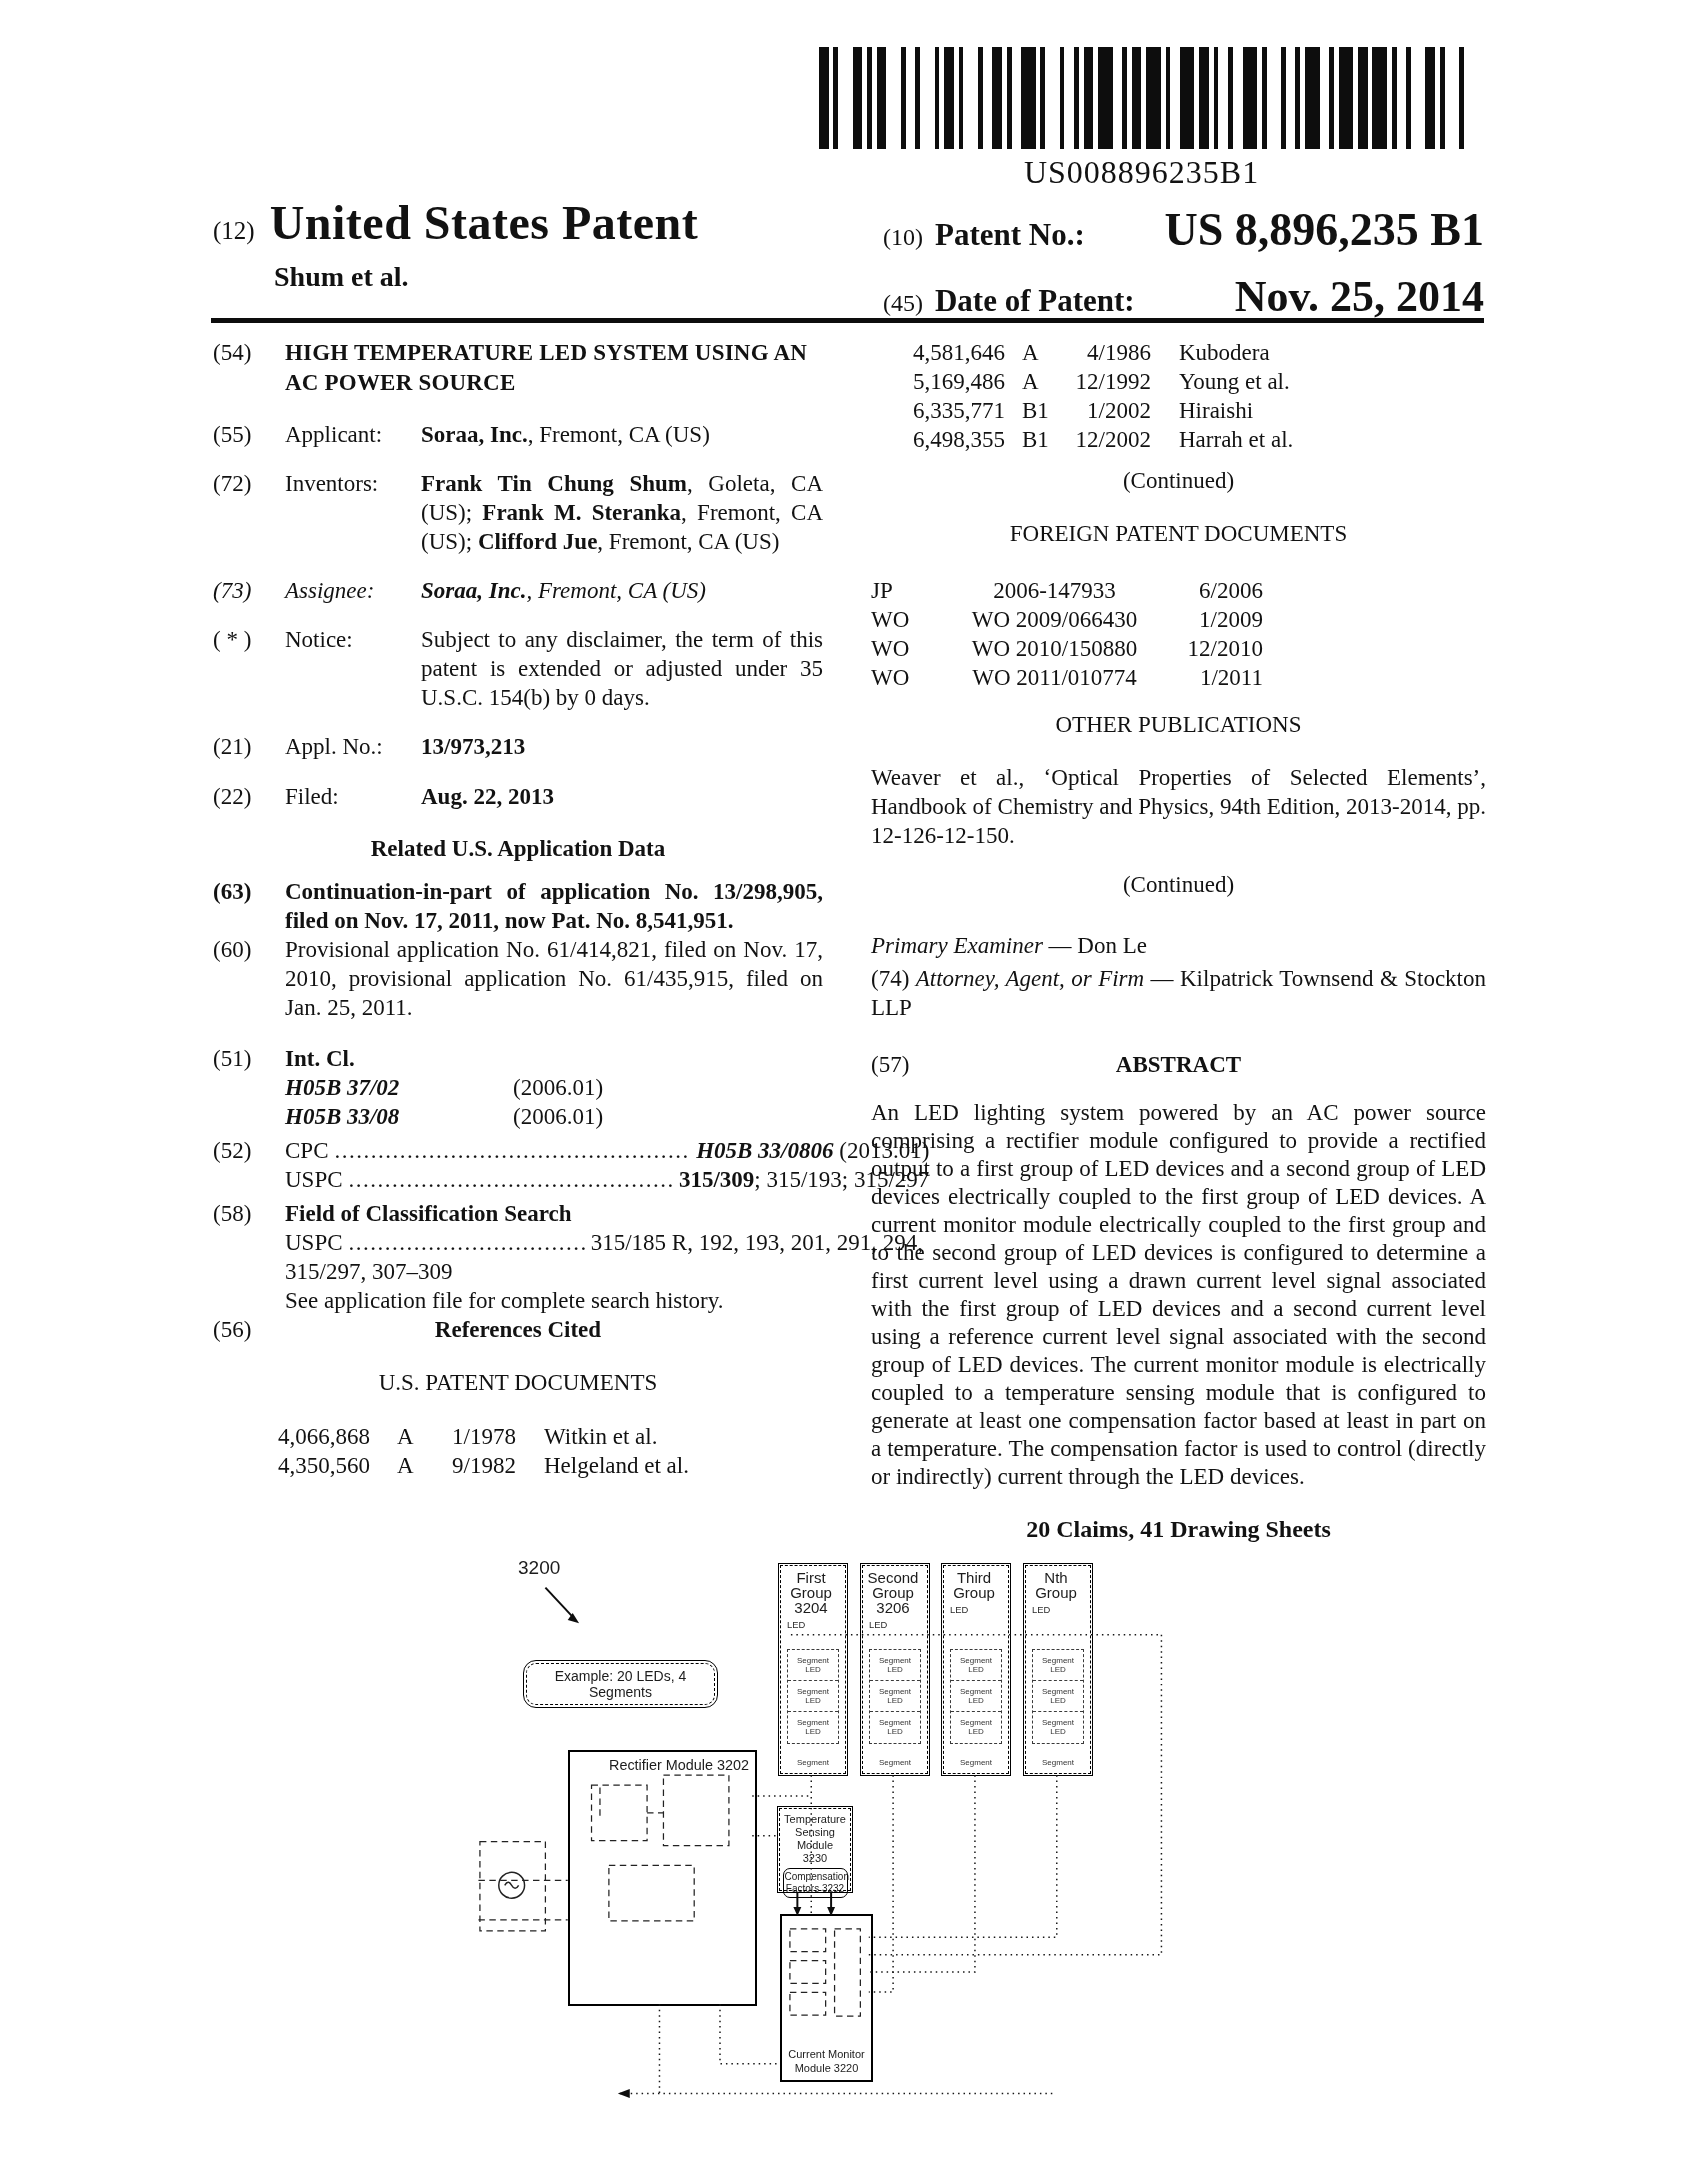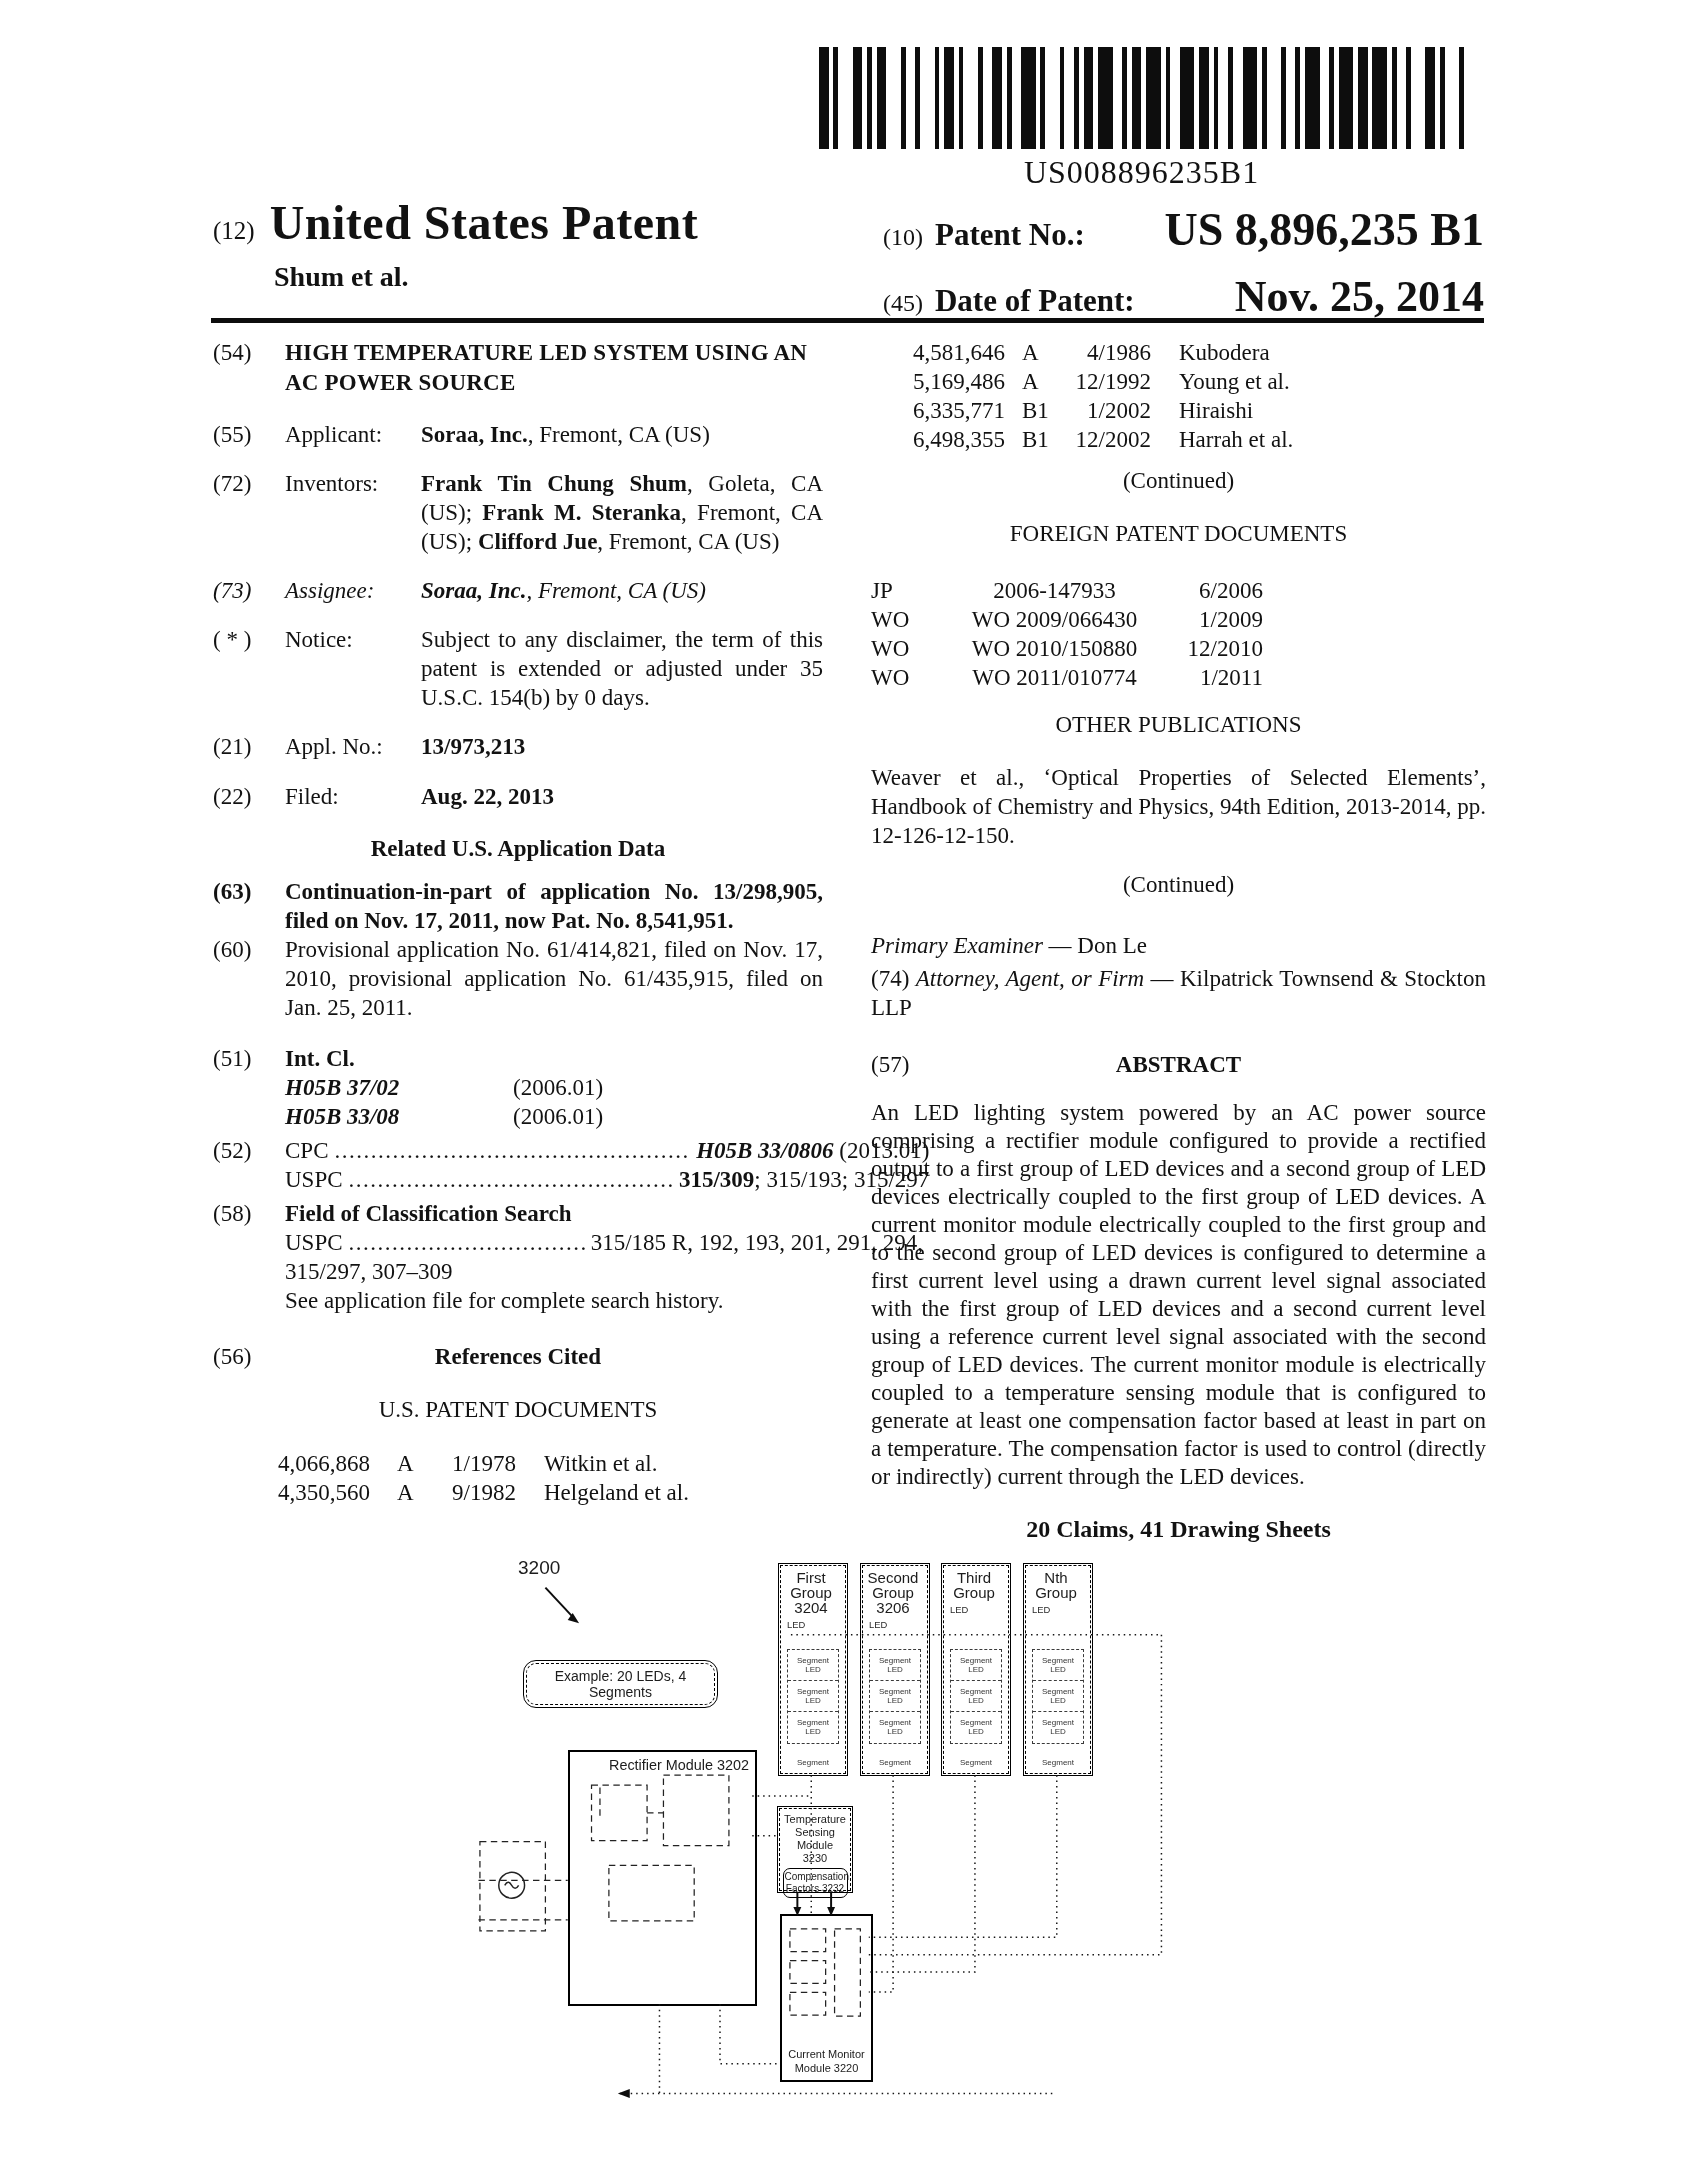--- a/index.html
+++ b/index.html
@@ -51,21 +51,21 @@
   .f-appl{margin-bottom:21px;}
   .f-filed{margin-bottom:23px;}
   .centered-row{position:relative;margin-bottom:14px;}
   .centered-row .code{position:absolute;left:0;top:0;}
   .centered-row .heading{text-align:center;}
   .h-bold{font-weight:700;}
   .f-cip{font-weight:bold;}
   .f-prov{margin-bottom:22px;}
   .f-intcl{margin-bottom:5px;}
   .f-uscl{margin-bottom:5px;}
-  .f-field{margin-bottom:27px;}
+  .f-field{}
   .f-refs{margin-bottom:24px;}
   .usdocs-heading{text-align:center;margin-bottom:25px;}
 
   .cls-row{display:grid;grid-template-columns:228px 1fr;}
   .leader-row{display:flex;align-items:baseline;}
   .leader{flex:1;overflow:hidden;white-space:nowrap;margin:0 6px;letter-spacing:1.5px;}
   .right-line{text-align:left;}
 
   .us-table-left .us-row{display:grid;grid-template-columns:119px 40px 79px 1fr;padding-left:65px;column-gap:0;}
   .us-table-right .us-row{display:grid;grid-template-columns:109px 40px 89px 1fr;padding-left:42px;}

